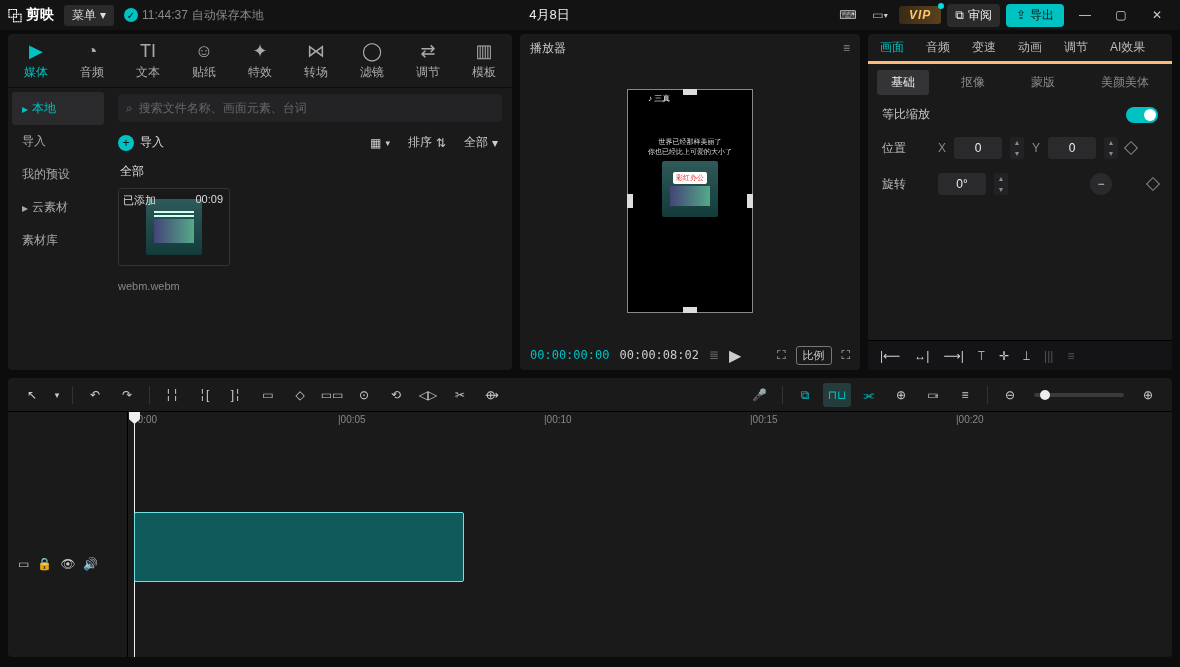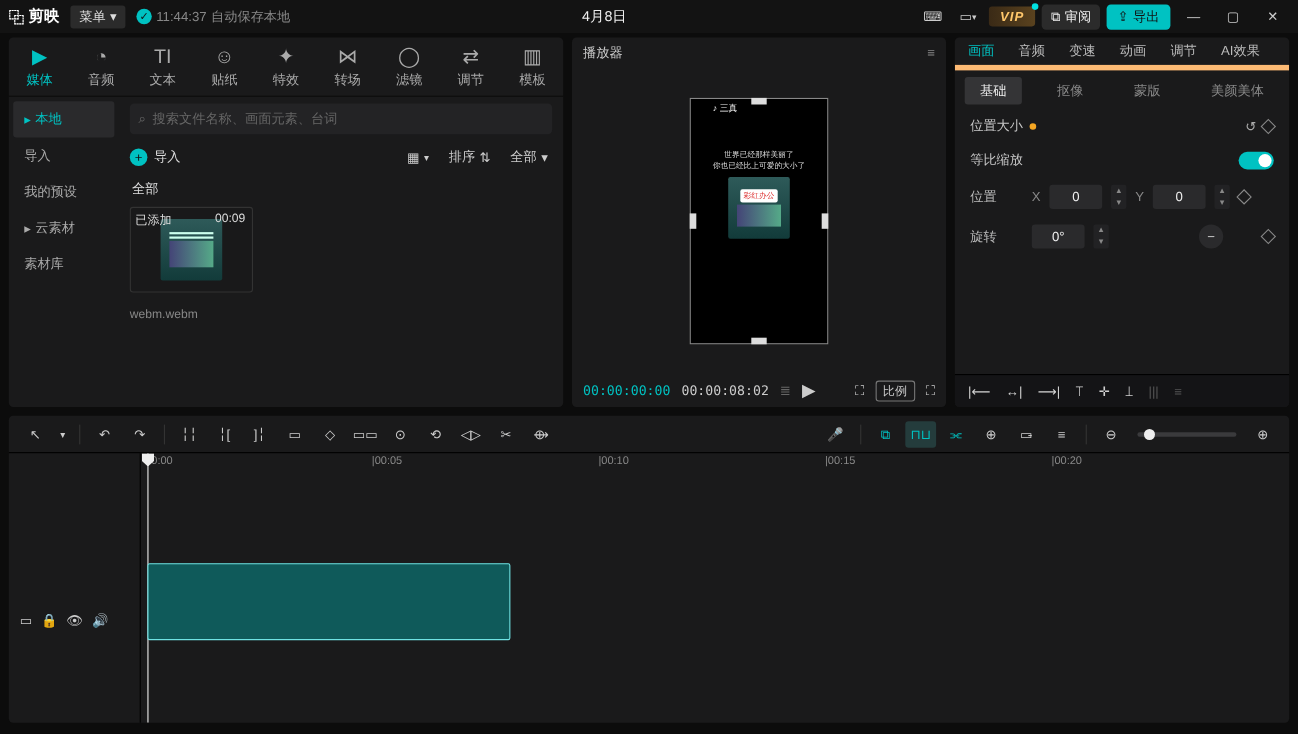--- a/index.html
+++ b/index.html
@@ -68,21 +68,21 @@
 .video-frame .thumb2{ margin-top:4px; width:56px; height:56px; background:linear-gradient(180deg,#2e5a59,#123b3a); border-radius:2px; display:flex; flex-direction:column; align-items:center; justify-content:center; gap:2px;}
 .video-frame .thumb2 .logo2{ background:#fff; color:#d33; font-size:7px; padding:1px 3px; border-radius:2px;}
 .player-controls { height:30px; display:flex; align-items:center; gap:10px; padding:0 10px;}
 .tc1{color:#00c2c2;font-family:monospace;}
 .tc2{color:#ccc;font-family:monospace;}
 .player-controls .sp{flex:1;}
 .pc-btn{color:#ccc;display:flex;align-items:center;justify-content:center;}
 .ratio-btn{border:1px solid #777;padding:1px 6px;border-radius:3px;font-size:11px;}
 
 
-.prop-tabs { height:30px; display:flex; align-items:center; gap:22px; padding:0 12px; border-bottom:5px solid #fdba74;}
+.prop-tabs { height:30px; display:flex; align-items:center; gap:22px; padding:0 12px; border-bottom:3px solid #fdba74;}
 .prop-tabs span{color:#bbb;}
 .prop-tabs span.active{color:#00c2c2;}
 .sub-tabs { height:36px; display:flex; align-items:center; justify-content:space-around;}
 .sub-tab { color:#888; padding:4px 14px; border-radius:3px;}
 .sub-tab.active { background:#343436; color:#eee;}
 .prop-body { padding: 6px 14px; display:flex; flex-direction:column; gap:14px;}
 .section-title { display:flex; align-items:center; gap:6px;}
 .section-title .sp{flex:1;}
 .dot-amber{width:6px;height:6px;background:#f5a623;border-radius:50%;}
 .row { display:flex; align-items:center; gap:8px;}
@@ -299,27 +299,20 @@
       <span>调节</span>
       <span>AI效果</span>
     </div>
     <div class="sub-tabs">
       <span class="sub-tab active">基础</span>
       <span class="sub-tab">抠像</span>
       <span class="sub-tab">蒙版</span>
       <span class="sub-tab">美颜美体</span>
     </div>
     <div class="prop-body">
-      <div class="section-title">
-        <span>位置大小</span>
-        <span class="dot-amber"></span>
-        <div class="sp"></div>
-        <span class="reset-ico">↺</span>
-        <span class="diamond"></span>
-      </div>
       <div class="row">
         <span style="flex:1">等比缩放</span>
         <div class="toggle"></div>
       </div>
       <div class="row">
         <span class="lbl">位置</span>
         <span style="color:#888">X</span>
         <div class="numbox">0</div>
         <div class="stepper">
             <div>▲</div>

